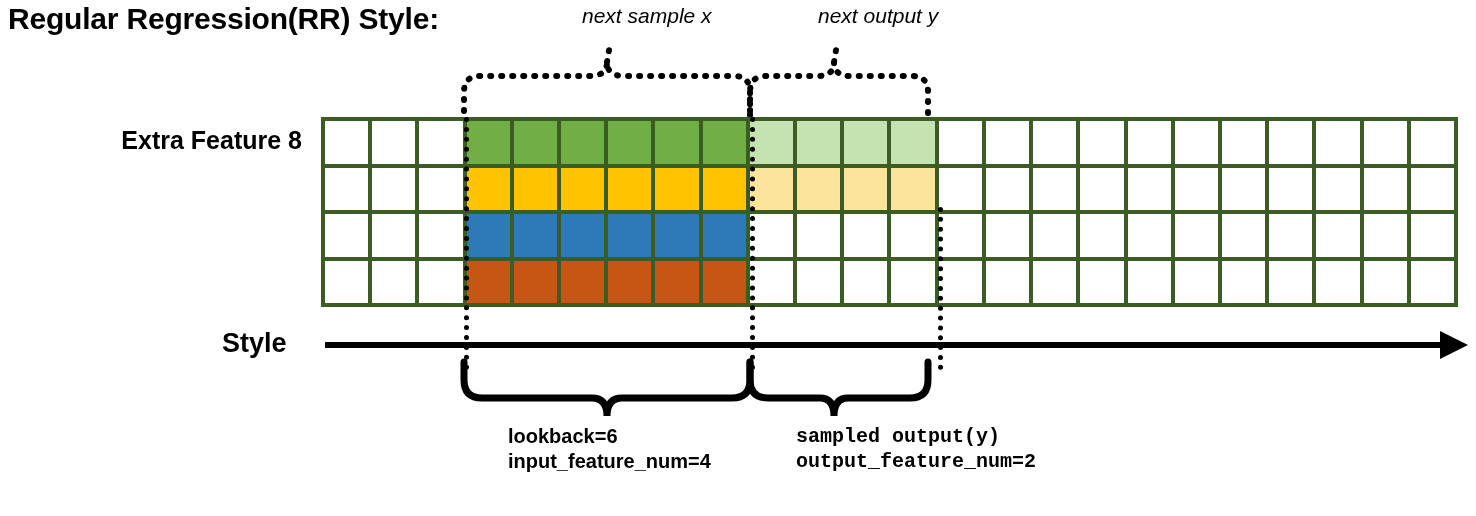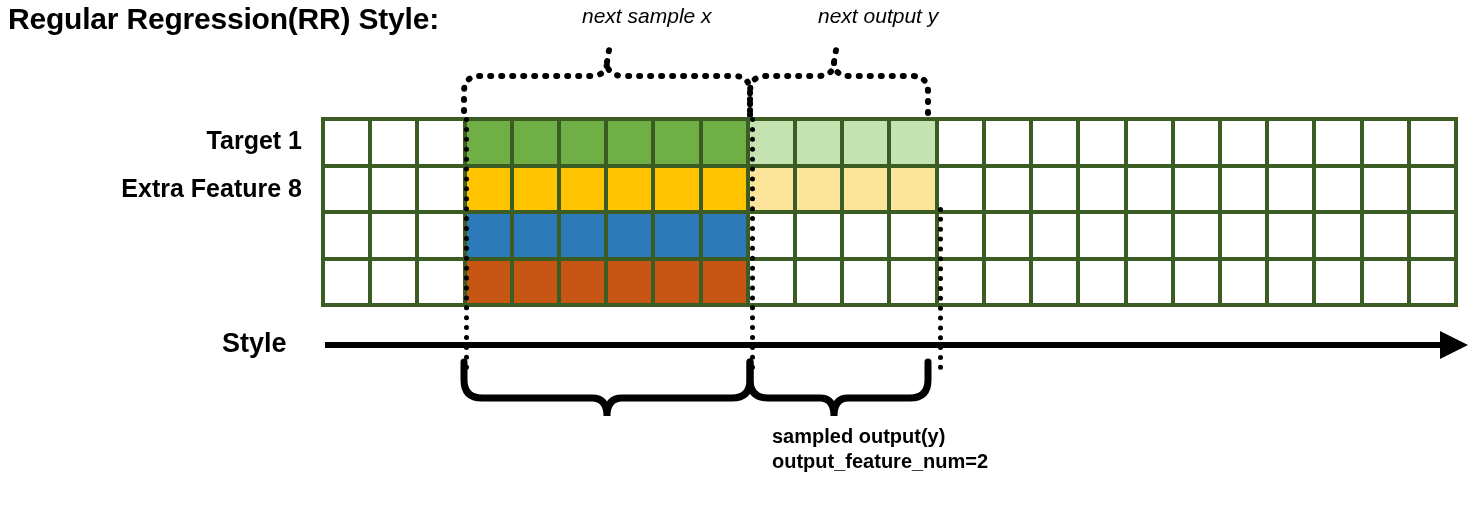--- a/index.html
+++ b/index.html
@@ -30,21 +30,21 @@
   .vdot{width:0;border-left:5px dotted #000;}
 
   
   .cap-italic{font-style:italic;font-size:21px;font-weight:500;white-space:nowrap;}
   #cap-x{left:582px;top:4px;}
   #cap-y{left:818px;top:4px;}
 
   
   .cap-block{font-size:20px;font-weight:600;line-height:25px;white-space:nowrap;}
   #cap-in{left:508px;top:424px;}
-  #cap-out{left:772px;top:424px;}
+  #cap-out{left:796px;top:424px;font-family:Liberation Mono, monospace;}
 
   svg{display:block;overflow:visible;}
 </style>
 </head>
 <body>
 
 <div class="abs" id="title">Regular Regression(RR) Style:</div>
 
 <div class="abs cap-italic" id="cap-x">next sample x</div>
 <div class="abs cap-italic" id="cap-y">next output y</div>
@@ -56,23 +56,20 @@
   <path d="M157,32 L160,14" fill="none" stroke="#000" stroke-width="6" stroke-linecap="round" stroke-dasharray="1 10"></path>
 </svg>
 
 <svg class="abs" style="left:740px;top:30px;" width="220" height="95" viewBox="0 0 220 95">
 
   <path d="M10,92 L10,62 Q10,46 26,46 L78,46 Q94,46 94,32 Q94,46 110,46 L172,46 Q188,46 188,62 L188,92" fill="none" stroke="#000" stroke-width="6" stroke-linecap="round" stroke-dasharray="1 10"></path>
   <path d="M94,32 L97,14" fill="none" stroke="#000" stroke-width="6" stroke-linecap="round" stroke-dasharray="1 10"></path>
 </svg>
 
 <div class="abs" id="labels">
-  <div class="lbl-cell">
-      <span>Target 1</span>
-    </div>
   <div class="lbl-cell">
       <span>Extra Feature 8</span>
     </div>
 </div>
 
 <div class="abs" id="grid">
     <div class="cell" style="background: rgb(255, 255, 255);"></div>
     <div class="cell" style="background: rgb(255, 255, 255);"></div>
     <div class="cell" style="background: rgb(255, 255, 255);"></div>
     <div class="cell" style="background: rgb(111, 175, 70);"></div>
@@ -182,18 +179,20 @@
 
 <svg class="abs" style="left:450px;top:360px;" width="320" height="65" viewBox="0 0 320 65">
   <path d="M14,2 L14,20 Q14,38 32,38 L142,38 Q157,38 157,56 Q157,38 172,38 L282,38 Q300,38 300,20 L300,2" fill="none" stroke="#000" stroke-width="7" stroke-linecap="round"></path>
 </svg>
 
 <svg class="abs" style="left:740px;top:360px;" width="220" height="65" viewBox="0 0 220 65">
   <path d="M10,2 L10,20 Q10,38 28,38 L80,38 Q94,38 94,56 Q94,38 108,38 L170,38 Q188,38 188,20 L188,2" fill="none" stroke="#000" stroke-width="7" stroke-linecap="round"></path>
 </svg>
 
 <div class="abs cap-block" id="cap-in">
+  <div>lookback=6</div>
+  <div>input_feature_num=4</div>
 </div>
 
 <div class="abs cap-block" id="cap-out">
   <div>sampled output(y)</div>
   <div>output_feature_num=2</div>
 </div>
 
 </body></html>

